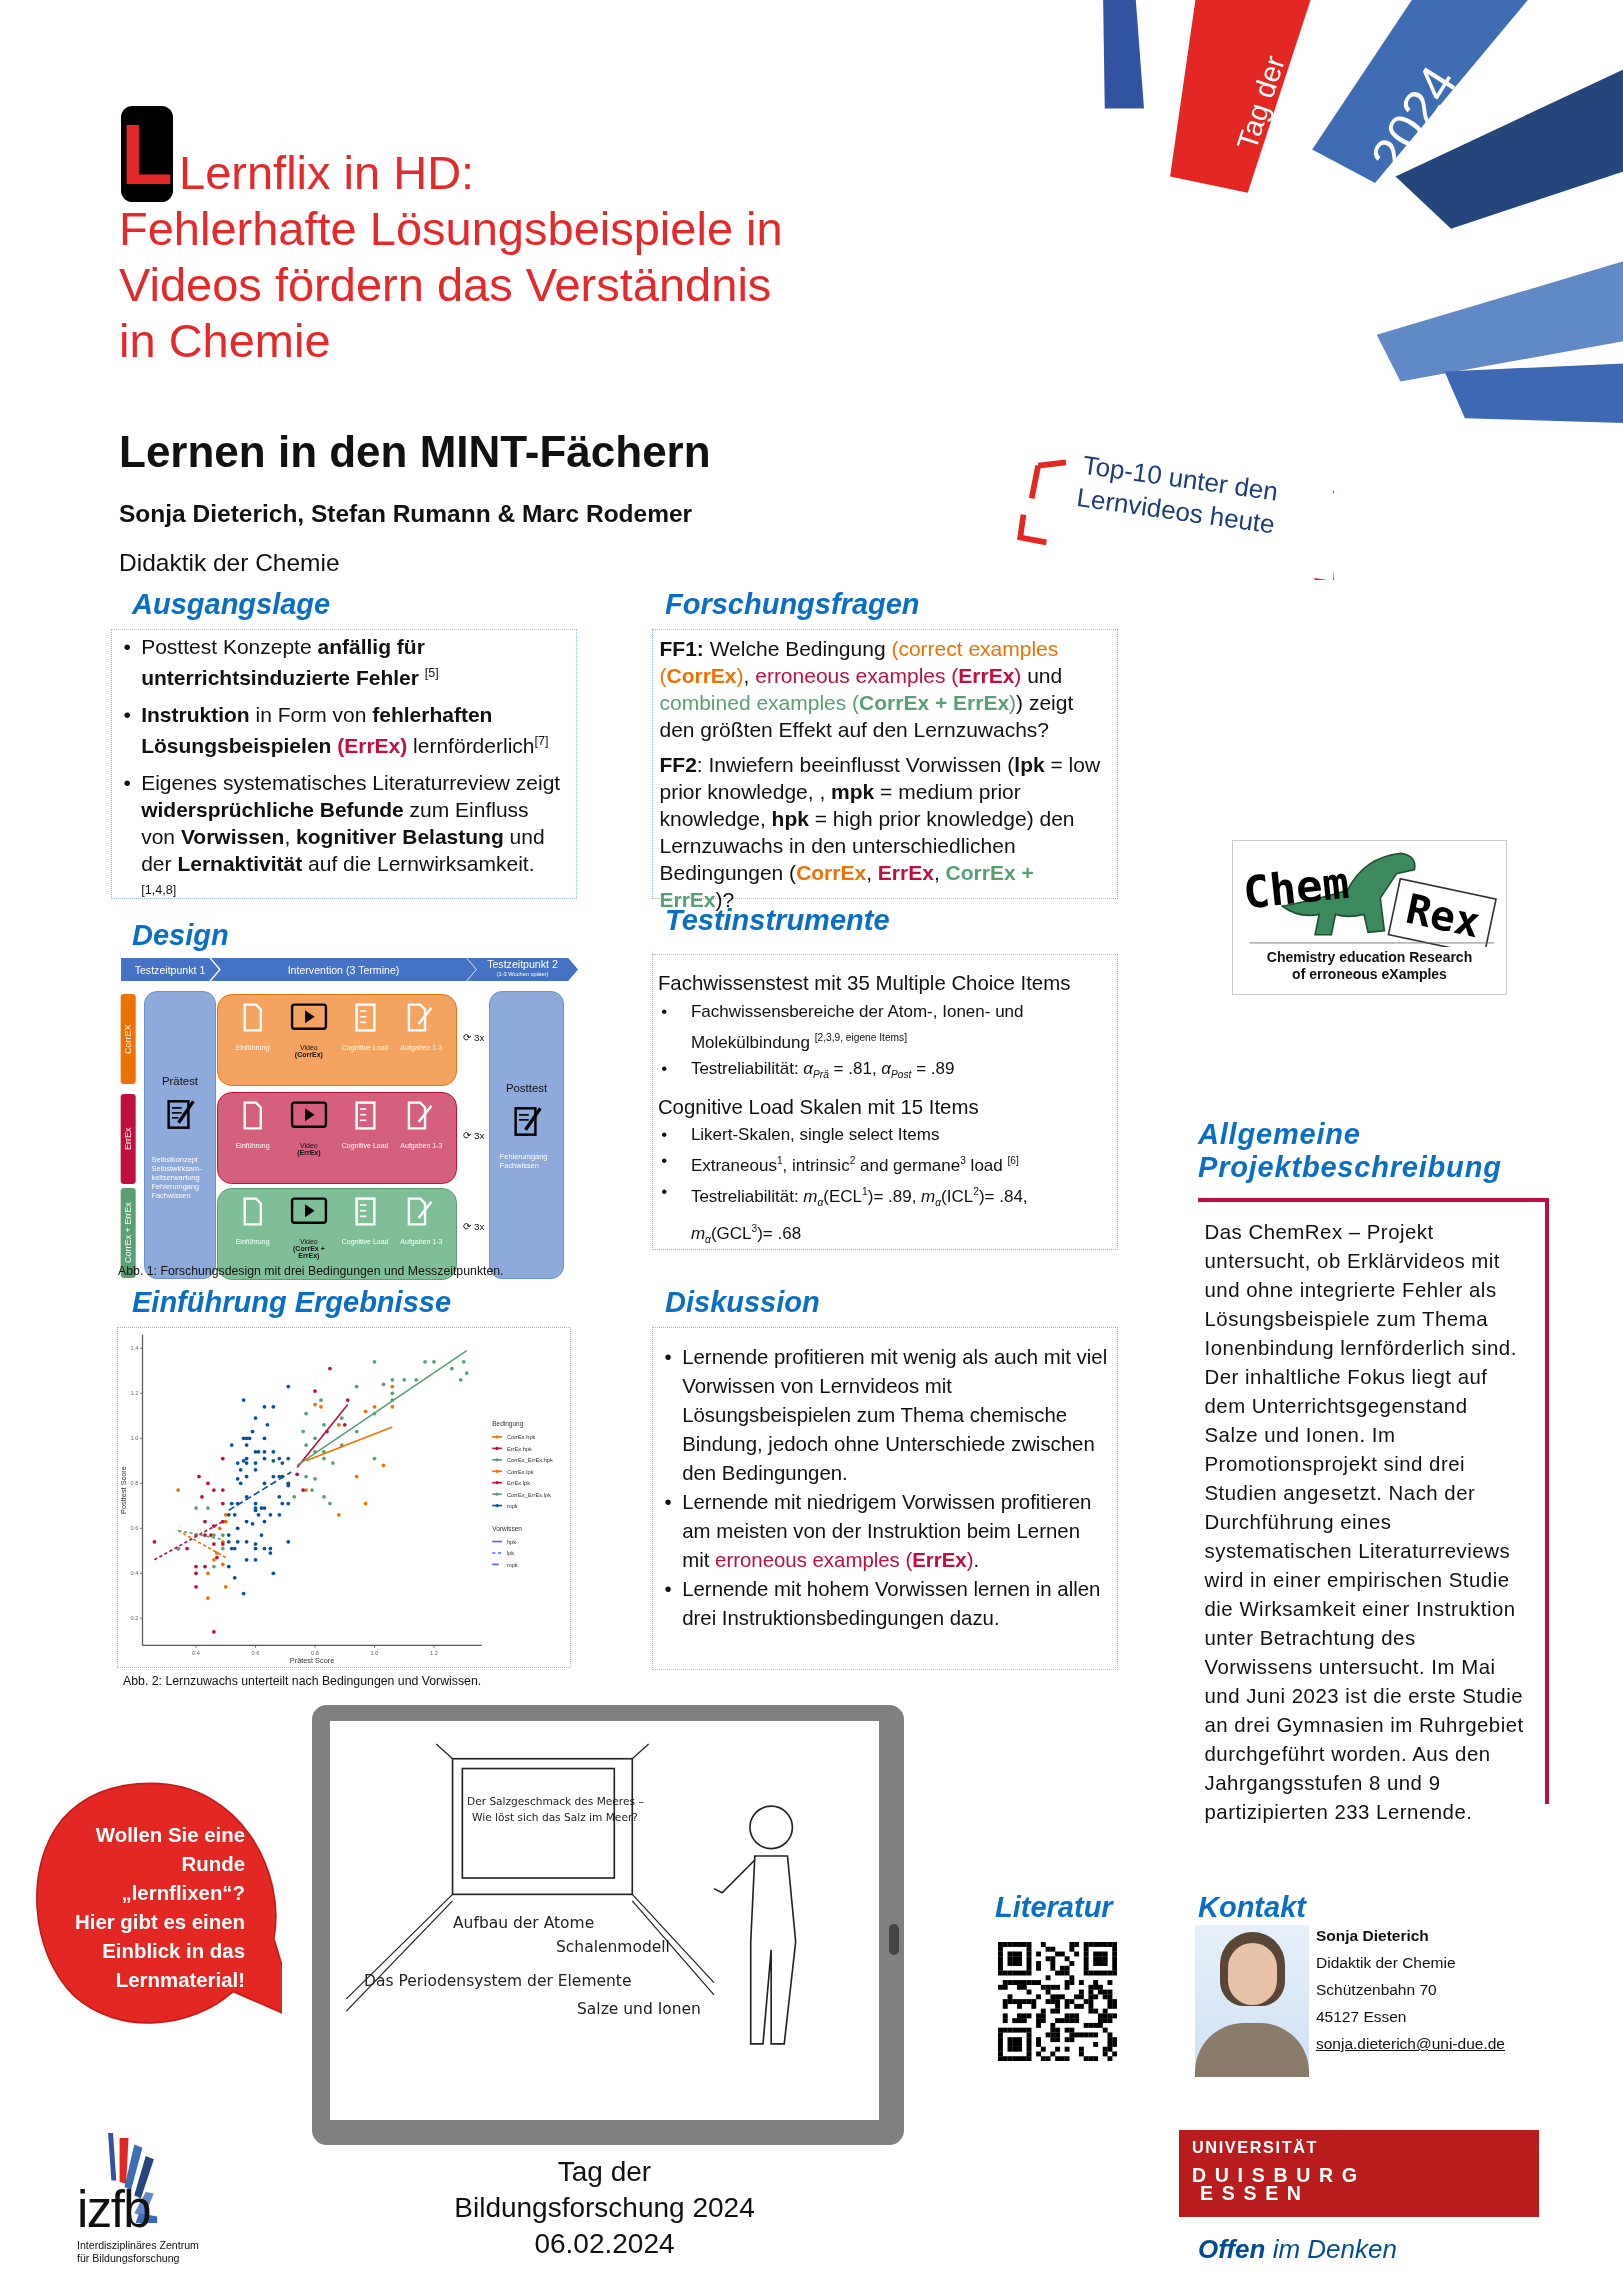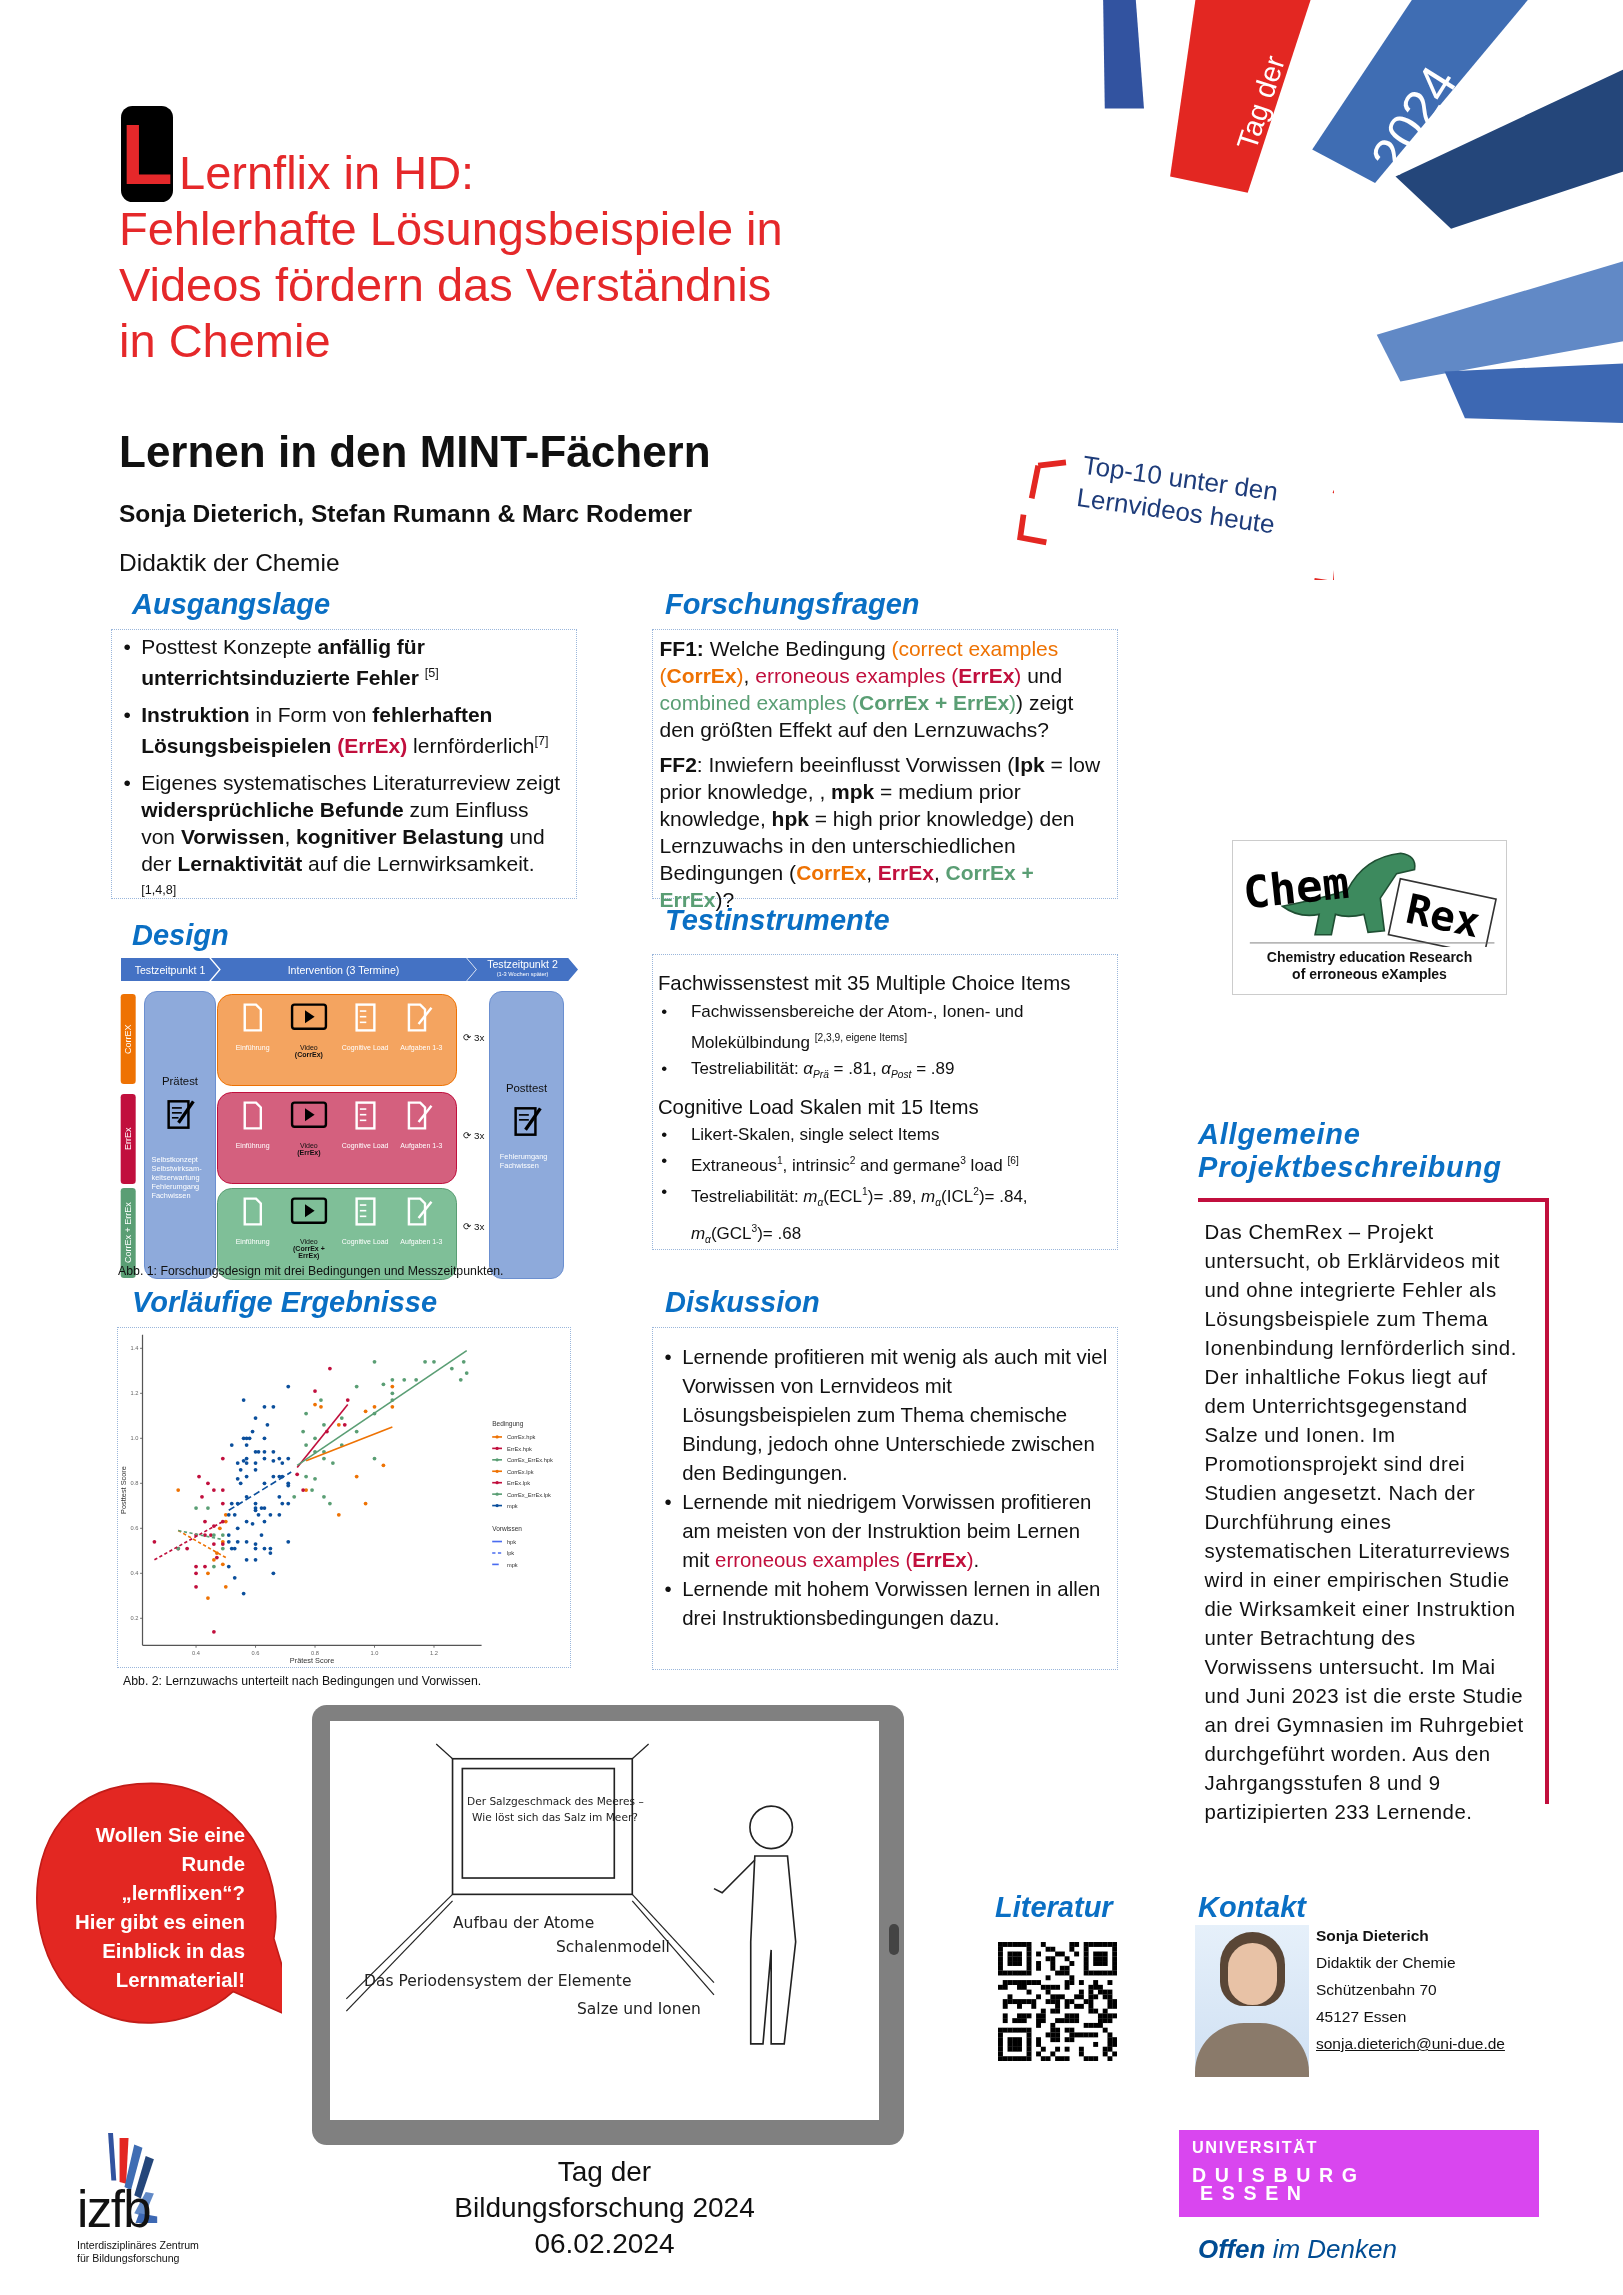--- a/index.html
+++ b/index.html
@@ -52,21 +52,21 @@
   .bubble { position:absolute; left:29px; top:1775px; width:253px; height:278px; }
 
   
   .tablet { position:absolute; left:312px; top:1705px; width:592px; height:440px; background:#808080; border-radius:14.7px; }
   .tablet .screen { position:absolute; left:18px; top:16.3px; width:549px; height:399px; background:#fff; }
   .tablet .btn { position:absolute; right:4.9px; top:219px; width:9.8px; height:31px; background:#444; border-radius:4.9px; }
   .hand { font-family:"DejaVu Sans", sans-serif; font-size:15.5px; color:#222; position:absolute; }
 
   .footer-title { position:absolute; left:441px; top:2154px; width:327px; text-align:center; font-size:28px; line-height:36px; }
 
-  .ude { position:absolute; left:1179px; top:2130px; width:360px; height:87px; background:#d946ef; color:#fff; }
+  .ude { position:absolute; left:1179px; top:2130px; width:360px; height:87px; background:#b91c1c; color:#fff; }
 </style>
 </head>
 <body>
 
 <svg class="banner" style="left:0;top:0;" width="1624" height="588" viewBox="0 0 1987 720">
   <polygon points="1350,0 1390,0 1400,133 1352,133" fill="#3253a0"></polygon>
   <polygon points="1463,0 1604,0 1527,236 1432,216" fill="#e32722"></polygon>
   <polygon points="1728,0 1870,0 1683,224 1606,183" fill="#3f6db3"></polygon>
   <polygon points="1987,85 1987,210 1776,280 1708,216" fill="#24467a"></polygon>
   <polygon points="1987,320 1987,418 1714,467 1685,410" fill="#6189c6"></polygon>
@@ -253,21 +253,21 @@
     <li style="padding-left:33px;"><span>Testreliabilität: </span><i>α</i><sub style="font-size:0.6em;font-style:italic;">Prä</sub><span> = .81, </span><i>α</i><sub style="font-size:0.6em;font-style:italic;">Post</sub><span> = .89</span></li>
   </ul>
   <div style="margin:6.5px 0 3.3px;">Cognitive Load Skalen mit 15 Items</div>
   <ul style="font-size:17px;line-height:26px;">
     <li style="padding-left:33px;">Likert-Skalen, single select Items</li>
     <li style="padding-left:33px;"><span>Extraneous</span><sup>1</sup><span>, intrinsic</span><sup>2</sup><span> and germane</span><sup>3</sup><span> load </span><sup>[6]</sup></li>
     <li style="padding-left:33px;"><span>Testreliabilität: </span><i>m</i><sub style="font-size:0.6em;font-style:italic;">α</sub><span>(ECL</span><sup>1</sup><span>)= .89,  </span><i>m</i><sub style="font-size:0.6em;font-style:italic;">α</sub><span>(ICL</span><sup>2</sup><span>)= .84, </span><i>m</i><sub style="font-size:0.6em;font-style:italic;">α</sub><span>(GCL</span><sup>3</sup><span>)= .68</span></li>
   </ul>
 </div>
 
-<div class="sec-h" style="left:132px;top:1286px;">Vorläufige Ergebnisse</div>
+<div class="sec-h" style="left:132px;top:1286px;">Einführung Ergebnisse</div>
 <div class="chart-box">
   <svg id="chart" width="451" height="338" viewBox="0 0 552 413">
       <line x1="30" y1="8" x2="30" y2="388" stroke="#555" stroke-width="1.5"></line>
       <line x1="30" y1="388" x2="445" y2="388" stroke="#555" stroke-width="1.5"></line>
       <line x1="95.52631578947368" y1="388" x2="95.52631578947368" y2="391" stroke="#555"></line>
       <text x="95.52631578947368" y="400" font-size="7" text-anchor="middle" fill="#666">0.4</text>
       <line x1="168.33333333333331" y1="388" x2="168.33333333333331" y2="391" stroke="#555"></line>
       <text x="168.33333333333331" y="400" font-size="7" text-anchor="middle" fill="#666">0.6</text>
       <line x1="241.140350877193" y1="388" x2="241.140350877193" y2="391" stroke="#555"></line>
       <text x="241.140350877193" y="400" font-size="7" text-anchor="middle" fill="#666">0.8</text>

